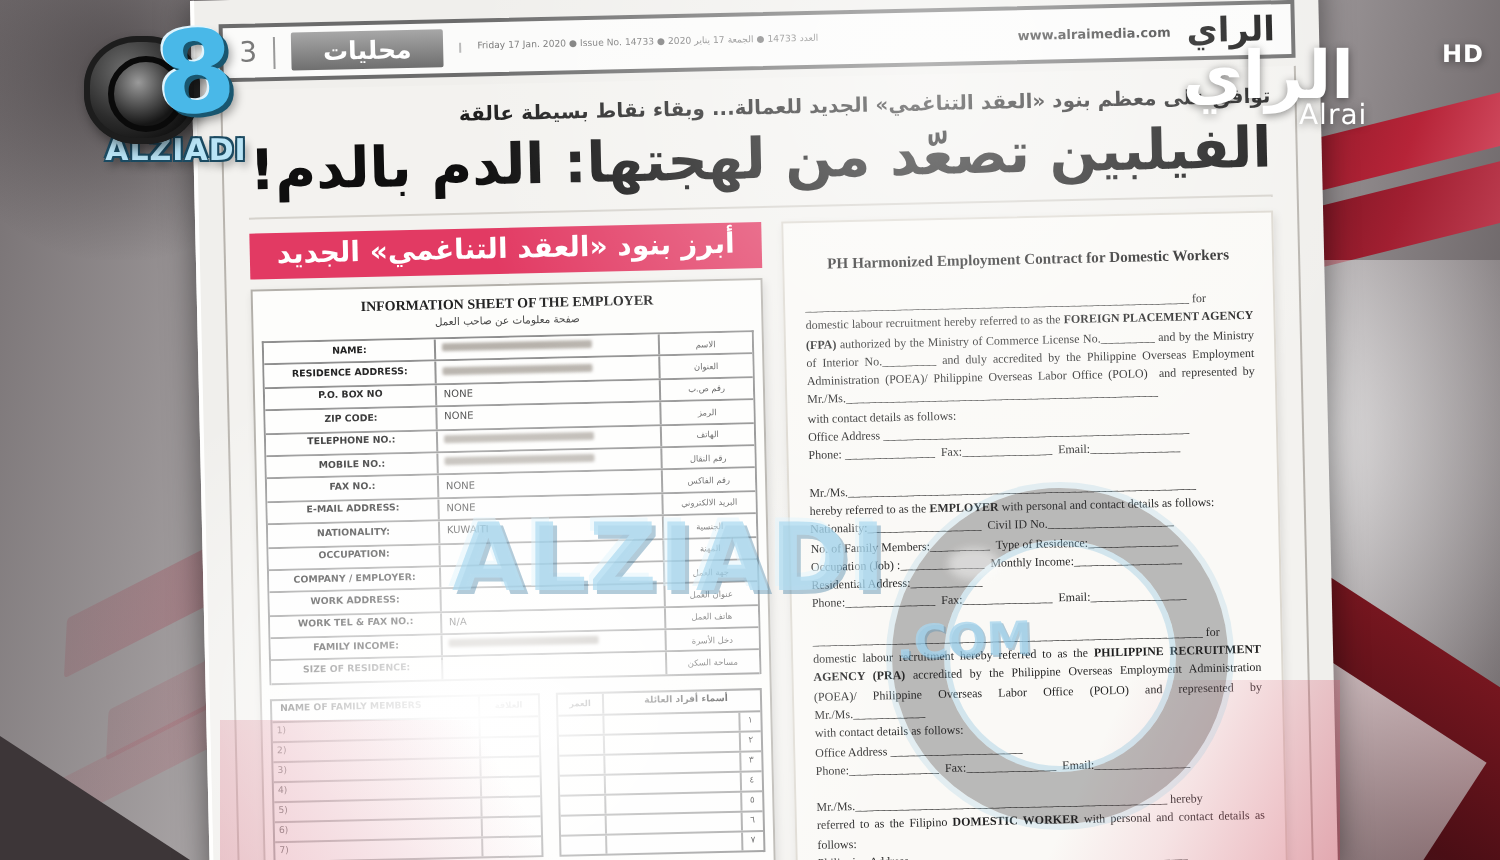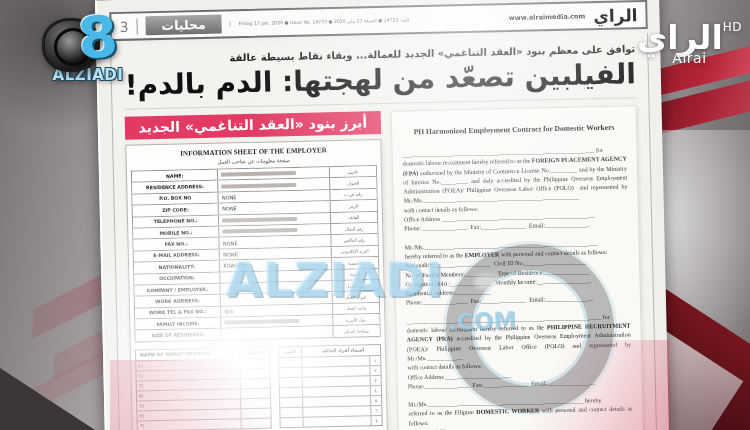--- a/index.html
+++ b/index.html
@@ -28,21 +28,21 @@
       background:linear-gradient(180deg,#76161f 0%,#4a0e15 45%,#2e2224 100%);}
   .br-glass{position:absolute;right:30px;bottom:-30px;width:150px;height:130px;transform:rotate(33deg);
       background:linear-gradient(135deg,rgba(235,233,234,.9),rgba(150,145,147,.5));}
   .bl-tri{position:absolute;left:0;bottom:0;width:0;height:0;
       border-left:95px solid #3d3638;border-top:62px solid transparent;}
 
   
   .tv-logo{position:absolute;right:8px;top:20px;z-index:7;color:#fff;text-align:center;
       text-shadow:0 1px 4px rgba(0,0,0,.45);}
   .tv-ar{font-size:33px;font-weight:bold;line-height:1;}
-  .tv-hd{font-size:12px;font-weight:normal;vertical-align:18px;letter-spacing:.5px;}
+  .tv-hd{font-size:12px;font-weight:bold;vertical-align:18px;letter-spacing:.5px;margin-left:44px;}
   .tv-latin{font-size:14px;margin-top:-4px;letter-spacing:.5px;}
 
   
   .paper{position:absolute;left:100px;top:-6px;width:562px;height:446px;z-index:1;
       background:#f0efec;transform:rotate(-1.3deg);transform-origin:50% 50%;
       box-shadow:0 0 16px rgba(0,0,0,.5);border-left:2px solid rgba(255,255,255,.95);overflow:hidden;}
   .paper::after{content:"";position:absolute;inset:0;pointer-events:none;
       background:radial-gradient(ellipse at 24% 80%,rgba(255,255,255,.85),transparent 36%),
                  radial-gradient(ellipse at 65% 10%,rgba(255,255,255,.5),transparent 45%);}
   .np-header{margin:12px 12px 0;border:2px solid #6b6b6b;background:#fbfbfa;height:25px;

